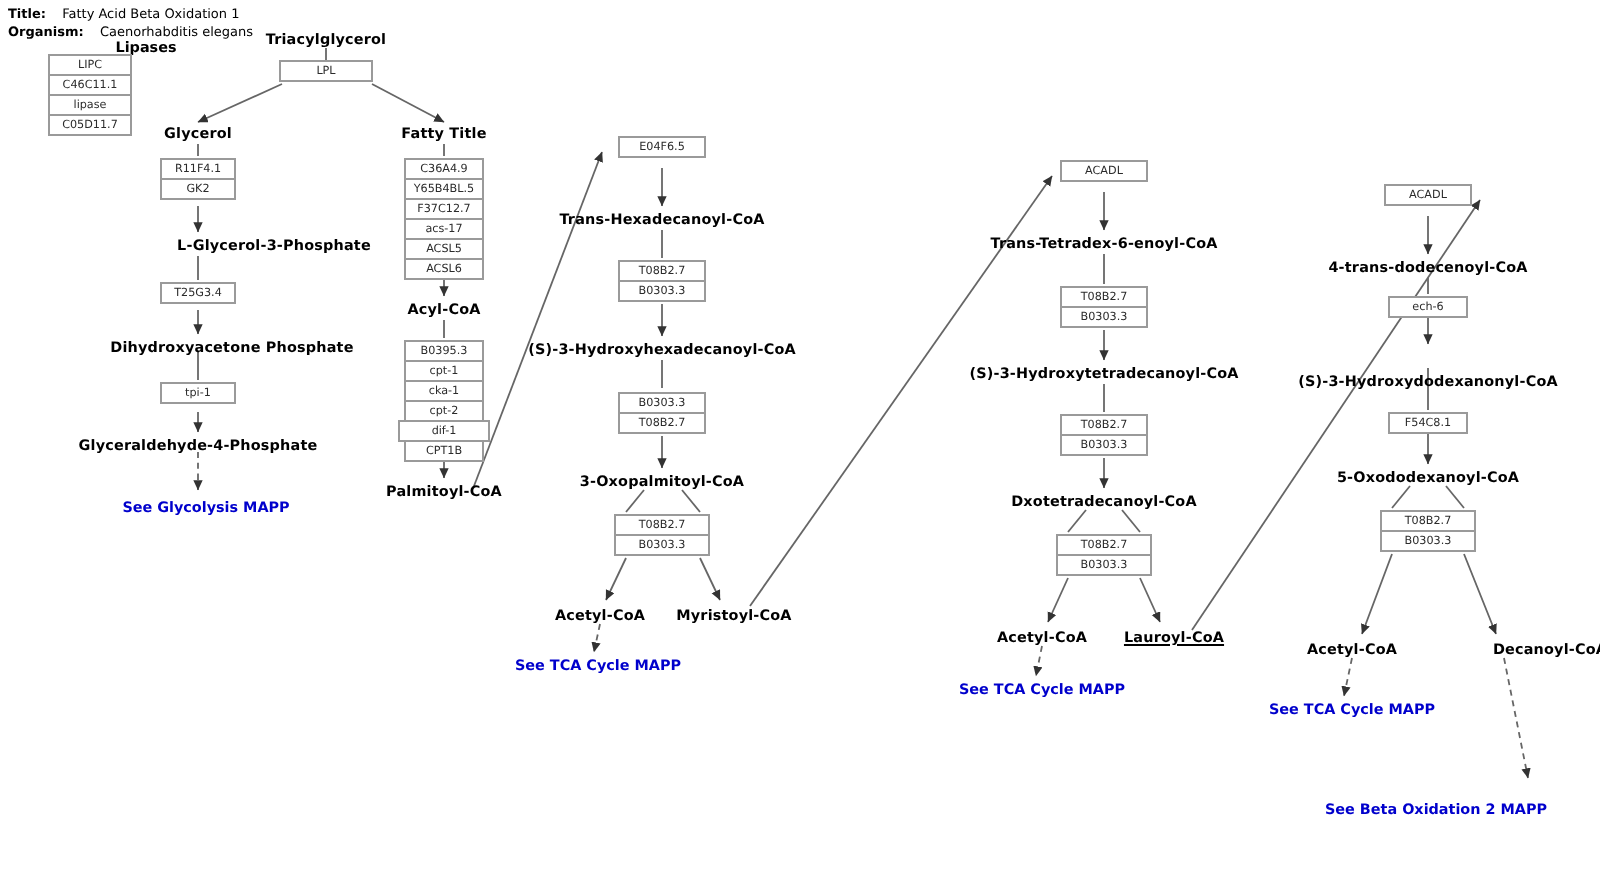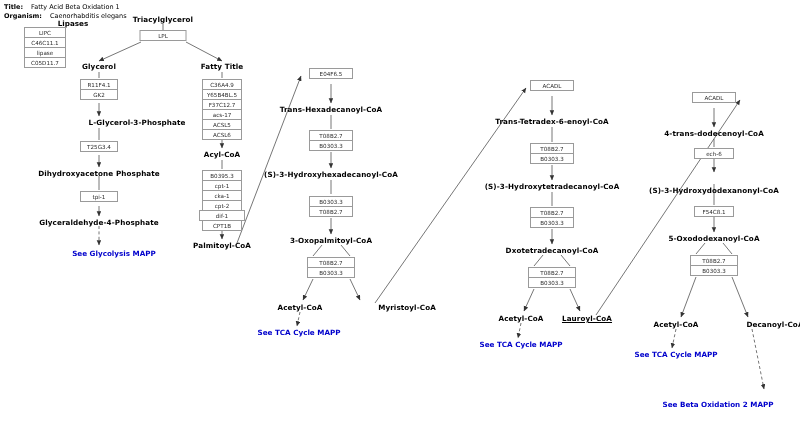--- a/index.html
+++ b/index.html
@@ -198,26 +198,26 @@
 
   <div class="met" style="left:99px; top:62px;">Glycerol</div>
   <div class="gstack" style="left:99px; top:79px; width:38px;">
     <div class="gbox">R11F4.1</div>
     <div class="gbox">GK2</div>
   </div>
   <div class="met" style="left:99px; top:118px;margin-left:38px;">L-Glycerol-3-Phosphate</div>
   <div class="gstack" style="left:99px; top:141px; width:38px;">
     <div class="gbox">T25G3.4</div>
   </div>
-  <div class="met" style="left:99px; top:169px;">Dihydroxyacetone Phosphate</div>
+  <div class="met" style="left:116px; top:169px;">Dihydroxyacetone Phosphate</div>
   <div class="gstack" style="left:99px; top:191px; width:38px;">
     <div class="gbox">tpi-1</div>
   </div>
   <div class="met" style="left:99px; top:218px;">Glyceraldehyde-4-Phosphate</div>
-  <div class="mapp" style="left:114px; top:249px;">See Glycolysis MAPP</div>
+  <div class="mapp" style="left:103px; top:249px;">See Glycolysis MAPP</div>
 
   <div class="met" style="left:222px; top:62px;">Fatty Title</div>
   <div class="gstack" style="left:222px; top:79px; width:40px;">
     <div class="gbox">C36A4.9</div>
     <div class="gbox">Y65B4BL.5</div>
     <div class="gbox">F37C12.7</div>
     <div class="gbox">acs-17</div>
     <div class="gbox">ACSL5</div>
     <div class="gbox">ACSL6</div>
   </div>
@@ -244,21 +244,21 @@
   <div class="gstack" style="left:331px; top:196px; width:44px;">
     <div class="gbox">B0303.3</div>
     <div class="gbox">T08B2.7</div>
   </div>
   <div class="met" style="left:331px; top:236px;">3-Oxopalmitoyl-CoA</div>
   <div class="gstack" style="left:331px; top:257px; width:48px;">
     <div class="gbox">T08B2.7</div>
     <div class="gbox">B0303.3</div>
   </div>
   <div class="met" style="left:300px; top:303px;">Acetyl-CoA</div>
-  <div class="met" style="left:367px; top:303px;margin-left:40px;">Myristoyl-CoA</div>
+  <div class="met" style="left:367px; top:303px;">Myristoyl-CoA</div>
   <div class="mapp" style="left:299px; top:328px;">See TCA Cycle MAPP</div>
 
   <div class="gstack" style="left:552px; top:80px; width:44px;">
     <div class="gbox">ACADL</div>
   </div>
   <div class="met" style="left:552px; top:117px;">Trans-Tetradex-6-enoyl-CoA</div>
   <div class="gstack" style="left:552px; top:143px; width:44px;">
     <div class="gbox">T08B2.7</div>
     <div class="gbox">B0303.3</div>
   </div>

